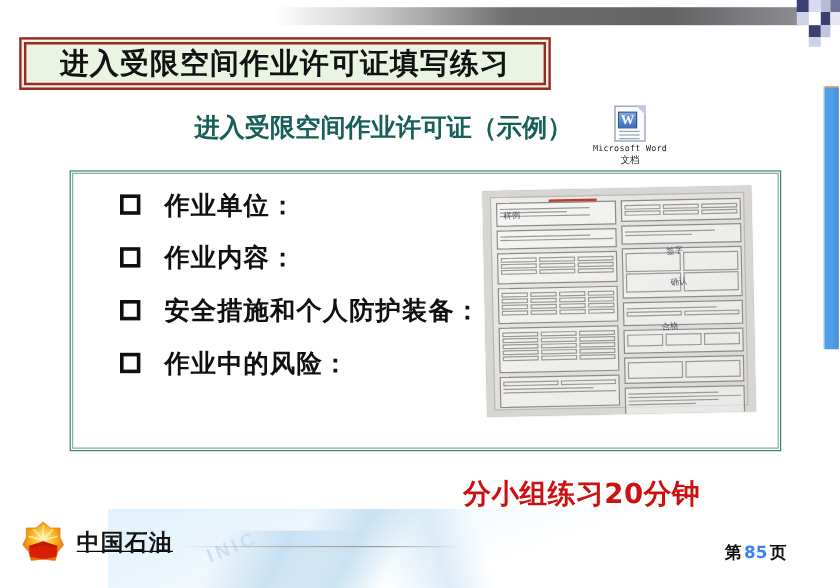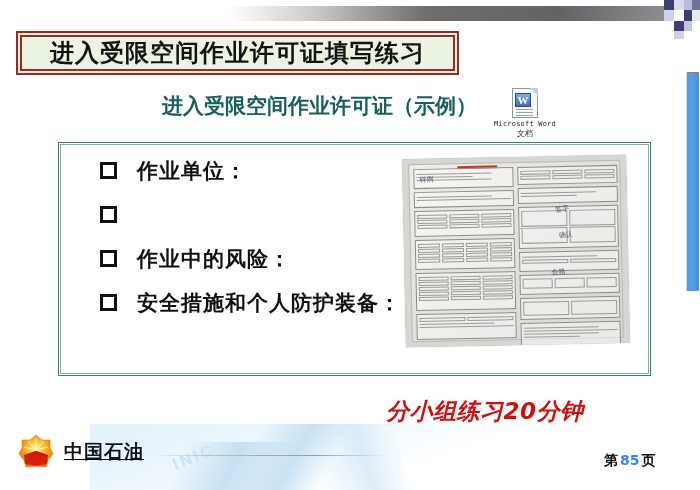--- a/index.html
+++ b/index.html
@@ -269,21 +269,20 @@
   
   .red-note {
     position: absolute;
     left: 386px;
     top: 396px;
     font-size: 23px;
     font-weight: 700;
     color: #cc1111;
     white-space: nowrap;
     letter-spacing: 0.5px;
-    font-style: italic;
   }
 
   
   .footer {
     position: absolute;
     left: 0;
     top: 424px;
     width: 700px;
     height: 66px;
     background: #ffffff;
@@ -408,28 +407,29 @@
 
   <div class="content-box"></div>
 
   <div class="bullets">
     <div class="bullet-row">
       <span class="bullet-sq"></span>
       <span class="bullet-label">作业单位：</span>
     </div>
     <div class="bullet-row">
       <span class="bullet-sq"></span>
+      <span class="bullet-label">作业内容：</span>
+    </div>
+    <div class="bullet-row">
+      <span class="bullet-sq"></span>
+      <span class="bullet-label">安全措施和个人防护装备：</span>
     </div>
     <div class="bullet-row">
       <span class="bullet-sq"></span>
       <span class="bullet-label">作业中的风险：</span>
-    </div>
-    <div class="bullet-row">
-      <span class="bullet-sq"></span>
-      <span class="bullet-label">安全措施和个人防护装备：</span>
     </div>
   </div>
 
   <div class="photo">
     <div class="photo-inner">
       <div class="ptitle-red"></div>
 
       <div class="pcol left">
         <div class="pblock" style="height:20px;">
           <div class="pline m"></div>

